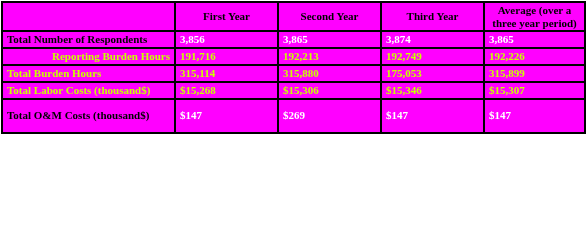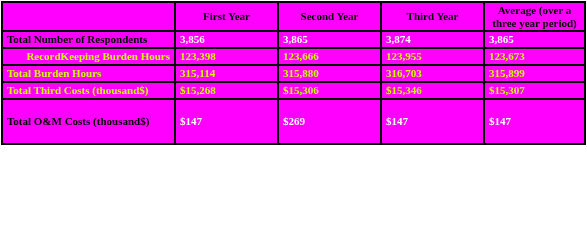--- a/index.html
+++ b/index.html
@@ -47,21 +47,21 @@
   
   .al-right  { text-align: right; }
   .al-left   { text-align: left; }
   .al-center { }
 
   
   .r-head  { height: 27px; }
   .r-norm  { height: 17px; }
   .r-tall  { height: 14px; border-radius: 9px; }
   .r-omrow { height: 30px; }
-  .r-last  { height: 45px; margin-left: 36px; }
+  .r-last  { height: 34px; margin-left: 36px; }
 
   .hdr-cell { text-align: center; vertical-align: bottom; padding-bottom: 2px; }
   .hdr-blank { background: #ff00ff; }
 </style>
 </head>
 <body>
 
 <div id="page">
   <table class="burden-table">
     <colgroup>
@@ -80,35 +80,35 @@
         <td class="hdr-cell tx-black">Average (over a three year period)</td>
       </tr>
     <tr class="r-tall">
           <td class="tx-black al-left">Total Number of Respondents</td>
           <td class="tx-white al-center">3,856</td>
           <td class="tx-white al-center">3,865</td>
           <td class="tx-white al-center">3,874</td>
           <td class="tx-white al-center">3,865</td>
         </tr>
         <tr class="r-norm">
-          <td class="tx-yellow al-right">RecordKeeping Burden Hours</td>
-          <td class="tx-yellow al-center">123,398</td>
-          <td class="tx-yellow al-center">123,666</td>
-          <td class="tx-yellow al-center">123,955</td>
-          <td class="tx-yellow al-center">123,673</td>
+          <td class="tx-yellow al-right">Reporting Burden Hours</td>
+          <td class="tx-yellow al-center">191,716</td>
+          <td class="tx-yellow al-center">192,213</td>
+          <td class="tx-yellow al-center">192,749</td>
+          <td class="tx-yellow al-center">192,226</td>
         </tr>
         <tr class="r-norm">
           <td class="tx-yellow al-left">Total Burden Hours</td>
           <td class="tx-yellow al-center">315,114</td>
           <td class="tx-yellow al-center">315,880</td>
-          <td class="tx-yellow al-center">316,703</td>
+          <td class="tx-yellow al-center">175,053</td>
           <td class="tx-yellow al-center">315,899</td>
         </tr>
         <tr class="r-tall">
-          <td class="tx-yellow al-left">Total Third Costs  (thousand$)</td>
+          <td class="tx-yellow al-left">Total Labor Costs  (thousand$)</td>
           <td class="tx-yellow al-center">$15,268</td>
           <td class="tx-yellow al-center">$15,306</td>
           <td class="tx-yellow al-center">$15,346</td>
           <td class="tx-yellow al-center">$15,307</td>
         </tr>
         <tr class="r-last">
           <td class="tx-black al-left">Total O&amp;M Costs   (thousand$)</td>
           <td class="tx-white al-center">$147</td>
           <td class="tx-white al-center">$269</td>
           <td class="tx-white al-center">$147</td>

